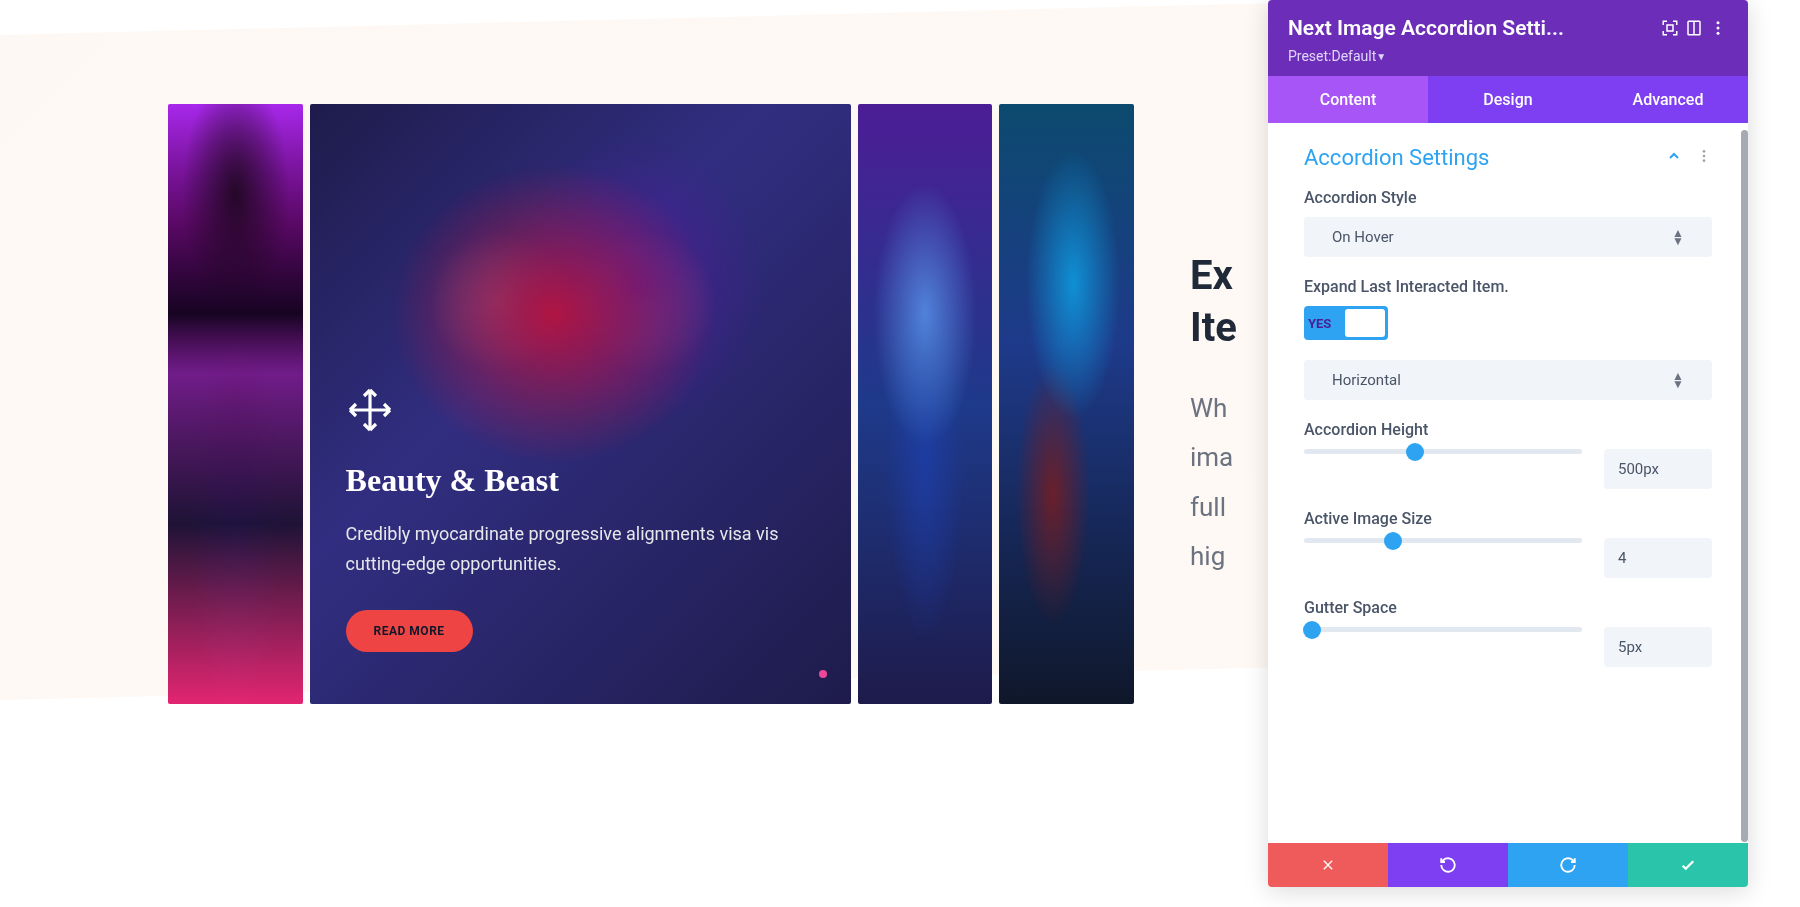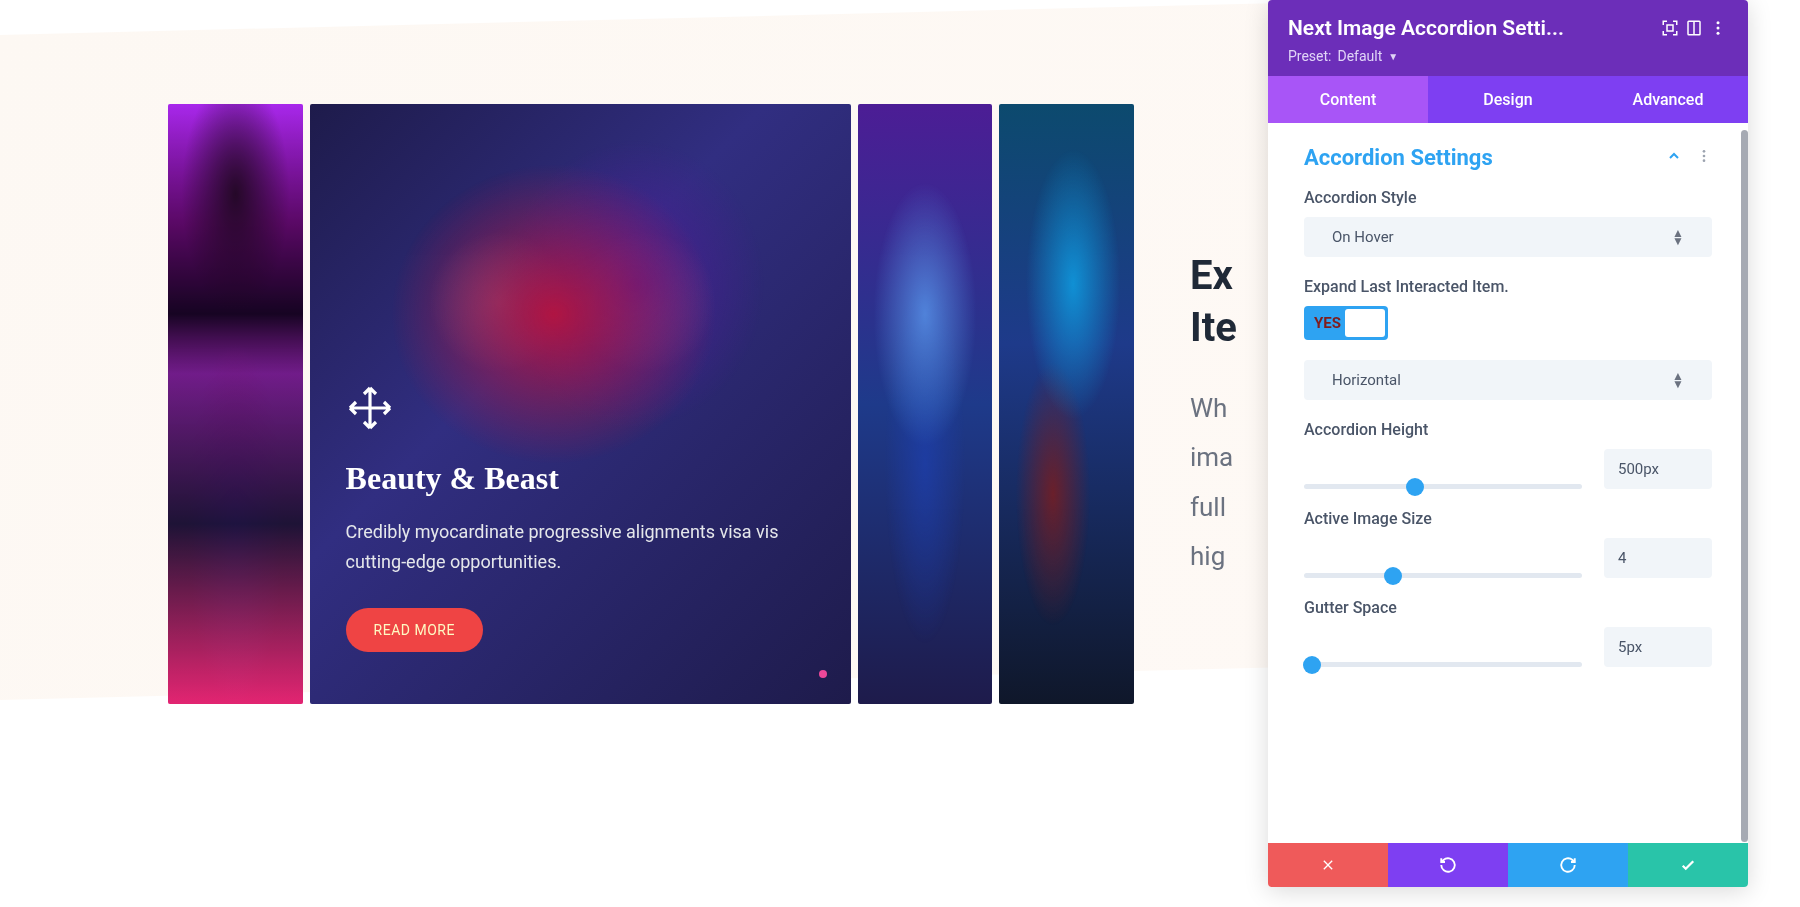--- a/index.html
+++ b/index.html
@@ -8,58 +8,58 @@
 .accordion{position:absolute;left:168px;top:104px;width:966px;height:600px;display:flex;gap:7px;z-index:2}
 .slide{height:100%;position:relative;overflow:hidden;border-radius:2px}
 .slide-1{width:135px;background:linear-gradient(180deg,#d946ef 0%,#a21caf 30%,#1e1b4b 70%,#ec4899 100%)}
 .slide-1::after{content:"";position:absolute;inset:0;background:radial-gradient(ellipse 80% 40% at 50% 15%,#1a0f1a 0%,transparent 50%),radial-gradient(ellipse 60% 50% at 50% 70%,#f9a8d4 0%,transparent 60%),linear-gradient(180deg,#c084fc 0%,#701a75 20%,#0f0a1f 35%,transparent 45%,#fda4af 70%,#f472b6 100%);mix-blend-mode:multiply;opacity:.9}
 .slide-2{width:543px;background:linear-gradient(135deg,#1e1b4b 0%,#312e81 40%,#1e1b4b 100%)}
 .slide-2::before{content:"";position:absolute;inset:0;background:radial-gradient(ellipse 60% 50% at 45% 35%,#be123c 0%,transparent 50%),radial-gradient(ellipse 40% 40% at 60% 30%,#4c1d95 0%,transparent 60%),radial-gradient(circle 100px at 35% 33%,rgba(255,182,193,.3) 0%,transparent 70%),radial-gradient(circle 100px at 62% 33%,rgba(255,182,193,.3) 0%,transparent 70%);opacity:.9}
 .slide-2-content{position:absolute;left:36px;bottom:52px;right:36px;color:#fff;z-index:3}
 .move-icon{width:48px;height:48px;margin-bottom:28px;display:block}
 .slide-2-content h2{font-family:Georgia,"Times New Roman",serif;font-size:32px;font-weight:700;margin-bottom:20px}
 .slide-2-content p{font-size:18px;line-height:1.7;margin-bottom:30px;max-width:460px;color:#e5e7eb}
-.read-more-btn{display:inline-block;background:#ef4444;color:#fef9c3;border:none;border-radius:24px;padding:14px 28px;font-size:14px;font-weight:400;letter-spacing:.5px;cursor:pointer}
+.read-more-btn{display:inline-block;background:#ef4444;color:#0f172a;border:none;border-radius:24px;padding:14px 28px;font-size:12px;font-weight:700;letter-spacing:.5px;cursor:pointer}
 .slide-3{width:135px;background:linear-gradient(180deg,#4c1d95 0%,#1e3a8a 50%,#1e1b4b 100%)}
 .slide-3::after{content:"";position:absolute;inset:0;background:radial-gradient(ellipse 70% 40% at 50% 35%,#60a5fa 0%,transparent 55%),radial-gradient(ellipse 60% 60% at 50% 60%,#1e40af 0%,transparent 50%);opacity:.7}
 .slide-4{width:135px;background:linear-gradient(180deg,#0c4a6e 0%,#1e3a8a 40%,#0f172a 100%)}
 .slide-4::after{content:"";position:absolute;inset:0;background:radial-gradient(ellipse 70% 45% at 55% 30%,#0ea5e9 0%,transparent 50%),radial-gradient(ellipse 50% 40% at 40% 65%,#7f1d1d 0%,transparent 55%);opacity:.8}
 .dot{position:absolute;right:24px;bottom:26px;width:8px;height:8px;border-radius:50%;background:#ec4899;z-index:4}
 .side-text{position:absolute;left:1190px;top:250px;z-index:1}
 .side-text h1{font-size:40px;font-weight:700;color:#1f2937;line-height:1.3;margin-bottom:30px}
 .side-text p{font-size:26px;color:#6b7280;line-height:1.9}
 .panel{position:absolute;right:52px;top:0;width:480px;height:887px;background:#fff;box-shadow:0 4px 24px rgba(0,0,0,.15);z-index:10;display:flex;flex-direction:column;border-radius:4px;overflow:hidden}
 .panel-header{background:#6c2eb9;color:#fff;padding:16px 20px 12px}
 .panel-title-row{display:flex;align-items:center;gap:4px}
 .panel-title{font-size:21px;font-weight:600;flex:1;white-space:nowrap;overflow:hidden;text-overflow:ellipsis}
 .header-icon{width:20px;height:20px;cursor:pointer;flex-shrink:0;display:flex;align-items:center;justify-content:center}
-.preset{font-size:14px;margin-top:8px;color:#e0d4f7;cursor:pointer;display:flex;align-items:center;gap:6px}
+.preset{font-size:14px;margin-top:8px;color:#e0d4f7;cursor:pointer;display:flex;align-items:center;}
 .preset-caret{font-size:10px}
 .tabs{display:flex;background:#7e3ff2}
 .tab{flex:1;text-align:center;padding:14px 0;font-size:16px;font-weight:500;color:#fff;cursor:pointer}
 .tab.active{background:#a855f7}
 .panel-body{flex:1;overflow-y:auto;padding:0}
 .scrollbar{position:absolute;right:0;top:130px;bottom:45px;width:7px;background:#6b7280;opacity:.6;border-radius:4px}
 .section-header{display:flex;align-items:center;justify-content:space-between;padding:22px 36px 18px;cursor:pointer}
-.section-title{font-size:22px;color:#2ea3f2;font-weight:700}
+.section-title{font-size:22px;color:#2ea3f2;font-weight:400}
 .section-title.muted{color:#9ca3af}
 .section-icons{display:flex;align-items:center;gap:14px}
 .chev{color:#2ea3f2;font-size:18px}
 .chev.muted{color:#9ca3af}
 .dots-icon{color:#9ca3af;font-size:18px;letter-spacing:-2px}
 .section-body{padding:0 36px 30px}
 .field{margin-bottom:20px}
 .field:last-child{margin-bottom:0}
 .field-label{font-size:16px;color:#4a5568;font-weight:500;margin-bottom:10px;display:block}
 .select{width:100%;background:#f1f5f9;border:none;border-radius:4px;padding:11px 28px;font-size:15px;color:#4a5568;position:relative;cursor:pointer;display:flex;align-items:center;justify-content:space-between}
 .select-caret{color:#6b7280;font-size:12px;line-height:.7}
 .toggle{width:84px;height:34px;background:#2ea3f2;border-radius:4px;display:flex;align-items:center;cursor:pointer;position:relative}
-.toggle-label{color:#7f1d1d;font-size:15px;font-weight:700;padding-left:10px}
+.toggle-label{color:#4c1d95;font-size:13px;font-weight:700;padding-left:4px}
 .toggle-knob{position:absolute;right:3px;top:3px;width:40px;height:28px;background:#fff;border-radius:3px}
-.slider-row{display:flex;align-items:flex-end;gap:22px}
+.slider-row{display:flex;align-items:flex-start;gap:22px}
 .slider-track{flex:1;height:5px;background:#e2e8f0;border-radius:3px;position:relative;cursor:pointer}
 .slider-thumb{position:absolute;top:50%;width:18px;height:18px;background:#2ea3f2;border-radius:50%;transform:translate(-50%,-50%);cursor:grab}
 .slider-value{width:108px;background:#f1f5f9;border:none;border-radius:4px;padding:11px 14px;font-size:15px;color:#4a5568}
 .panel-footer{display:flex;height:44px}
 .footer-btn{flex:1;display:flex;align-items:center;justify-content:center;color:#fff;cursor:pointer;font-size:17px}
 .btn-cancel{background:#ef5a5a}
 .btn-undo{background:#7e3ff2}
 .btn-redo{background:#2ea3f2}
 .btn-save{background:#29c4a9}
 </style>

